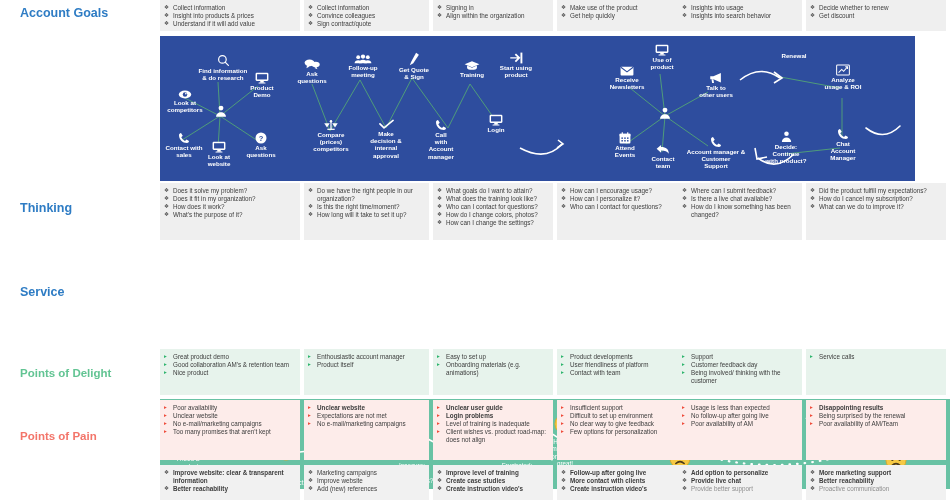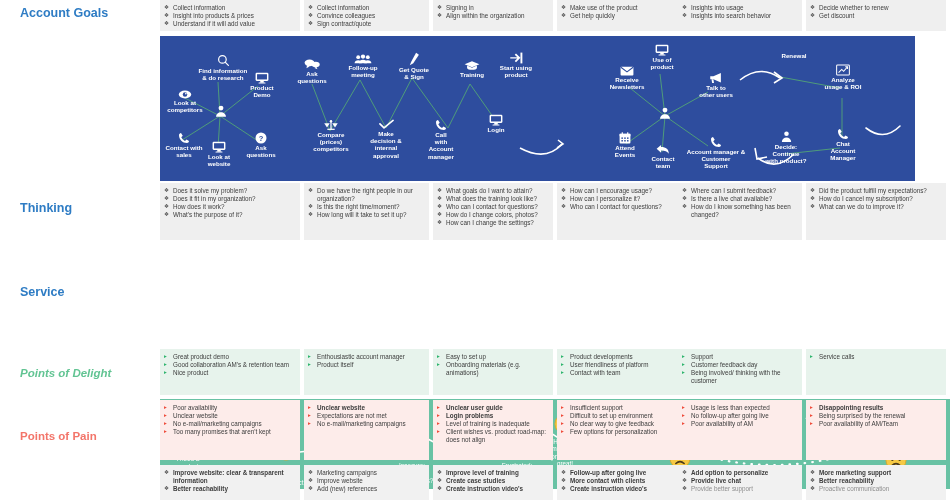--- a/index.html
+++ b/index.html
@@ -56,21 +56,21 @@
 </style>
 </head>
 <body>
 
 <div class="map">
 
   <div class="rail">
     <div class="rail-label blue" style="top:6px;font-size:12.5px;">Account Goals</div>
     <div class="rail-label blue" style="top:201px;font-size:12.5px;">Thinking</div>
     <div class="rail-label blue" style="top:285px;font-size:12.5px;">Service</div>
-    <div class="rail-label green" style="top:367px;font-size:11.5px;font-style:italic;">Points of Delight</div>
+    <div class="rail-label green" style="top:367px;font-size:11.5px;">Points of Delight</div>
     <div class="rail-label red" style="top:430px;font-size:11.5px;">Points of Pain</div>
   </div>
 
   <div class="band" style="top:0;height:31px;width:790px;">
     <div class="cellwrap" style="left:0;width:790px;">
       <div class="cell grey" style="width:140px;">
         <ul class="items diamond">
             <li><span class="mk">❖</span><span>Collect information</span></li>
             <li><span class="mk">❖</span><span>Insight into products &amp; prices</span></li>
             <li><span class="mk">❖</span><span>Understand if it will add value</span></li>

